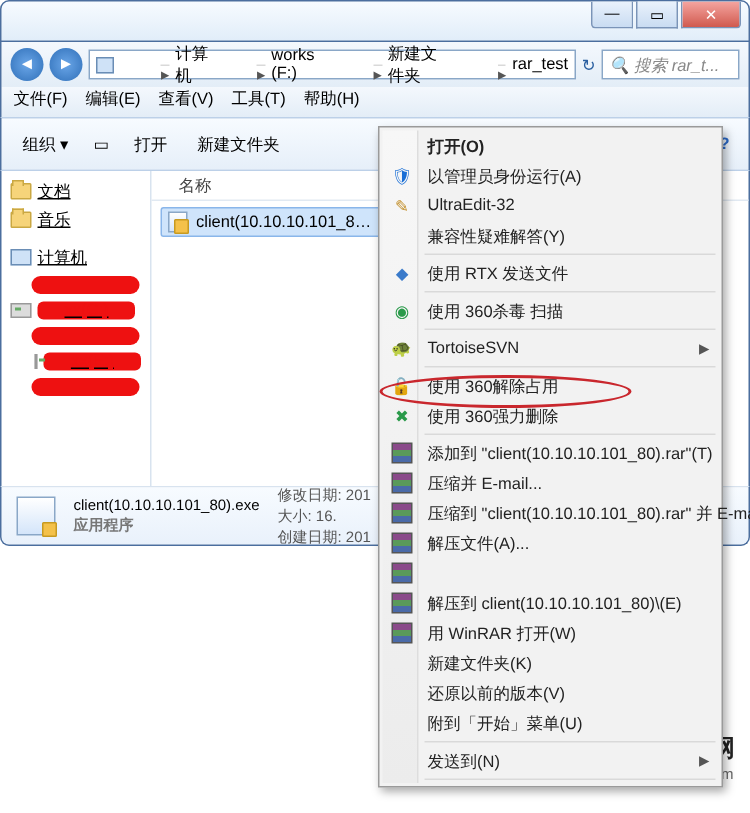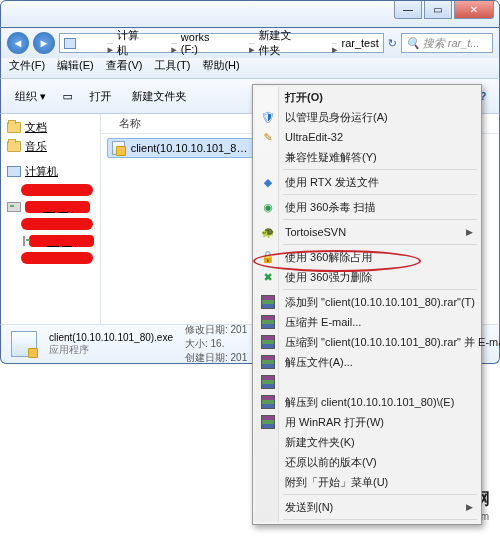--- a/index.html
+++ b/index.html
@@ -174,21 +174,21 @@
     </div>
   </div>
 </div>
 
 <div class="details">
   <div class="thumb">
       <span class="exe-ico" style="width:26px;height:26px;"></span>
     </div>
   <div class="details-text">
     <span>client(10.10.10.101_80).exe</span>
-    <span style="color:#777;">应用程序</span>
+    <span style="color:#777;font-weight:bold;">应用程序</span>
   </div>
   <div class="details-meta">
     <span><span>修改日期:</span> <span>201</span></span>
     <span><span>大小:</span> <span>16.</span></span>
     <span><span>创建日期:</span> <span>201</span></span>
   </div>
 </div>
 
 <div class="ctxmenu">
   <div class="gutter"></div>

